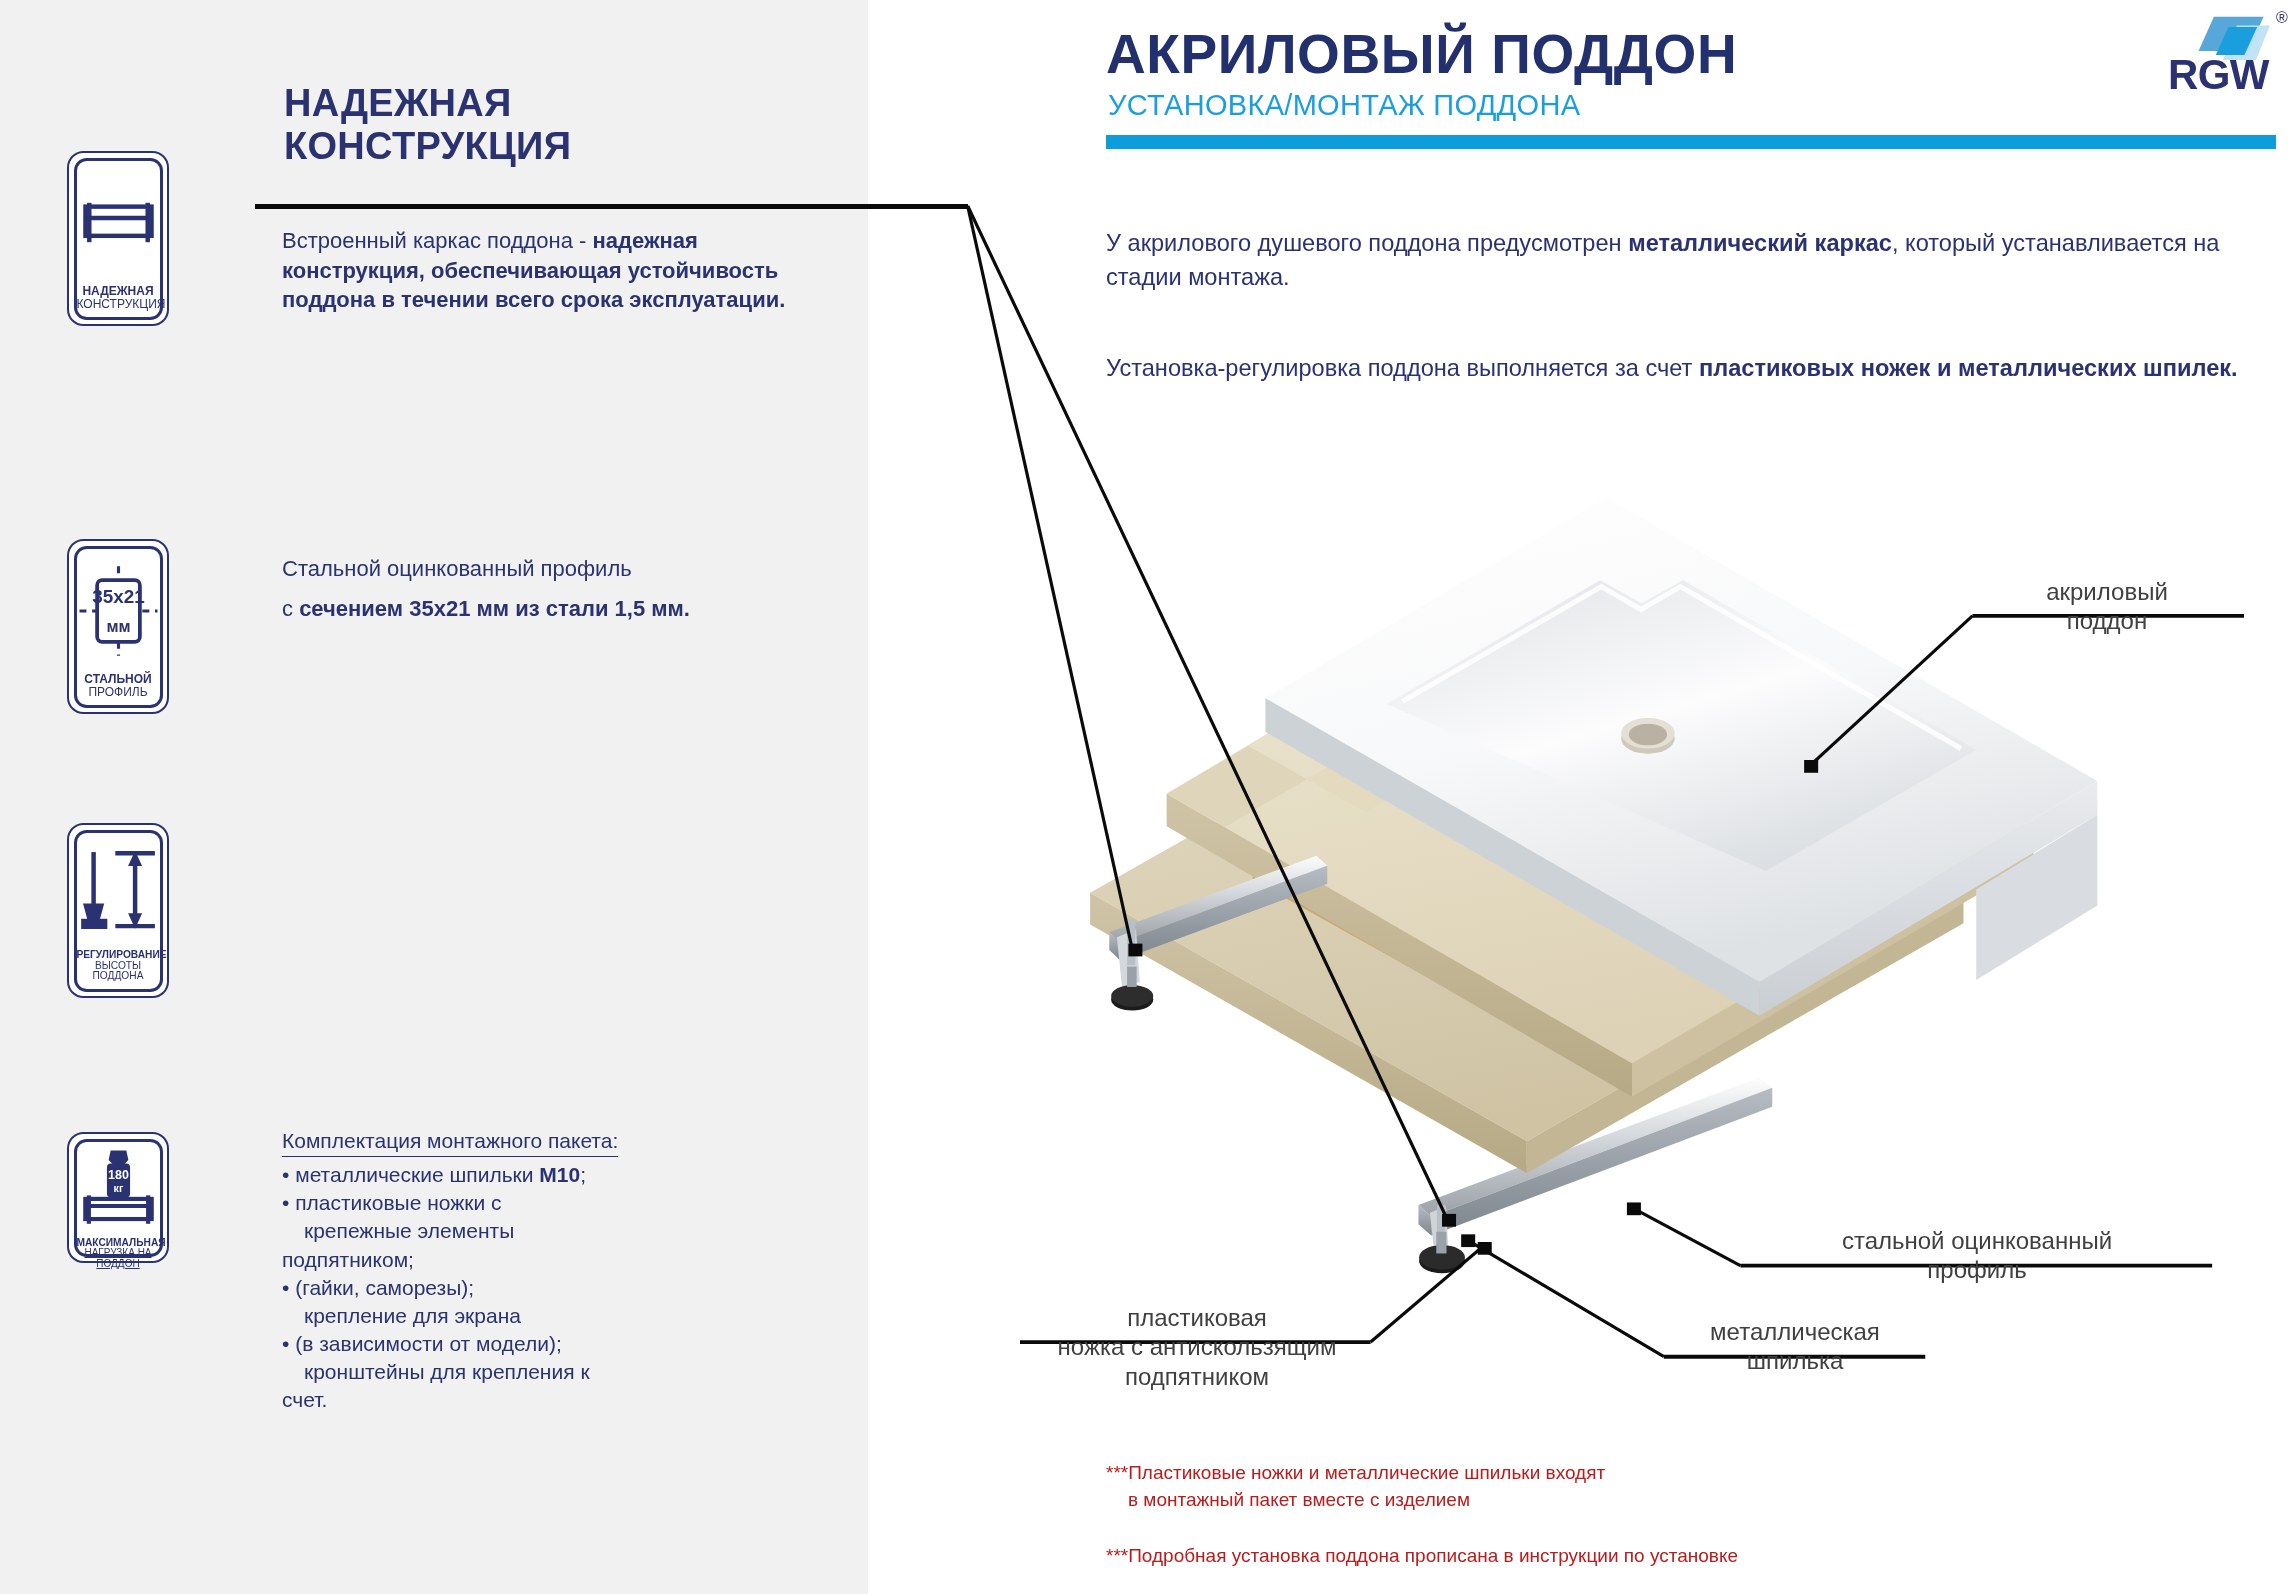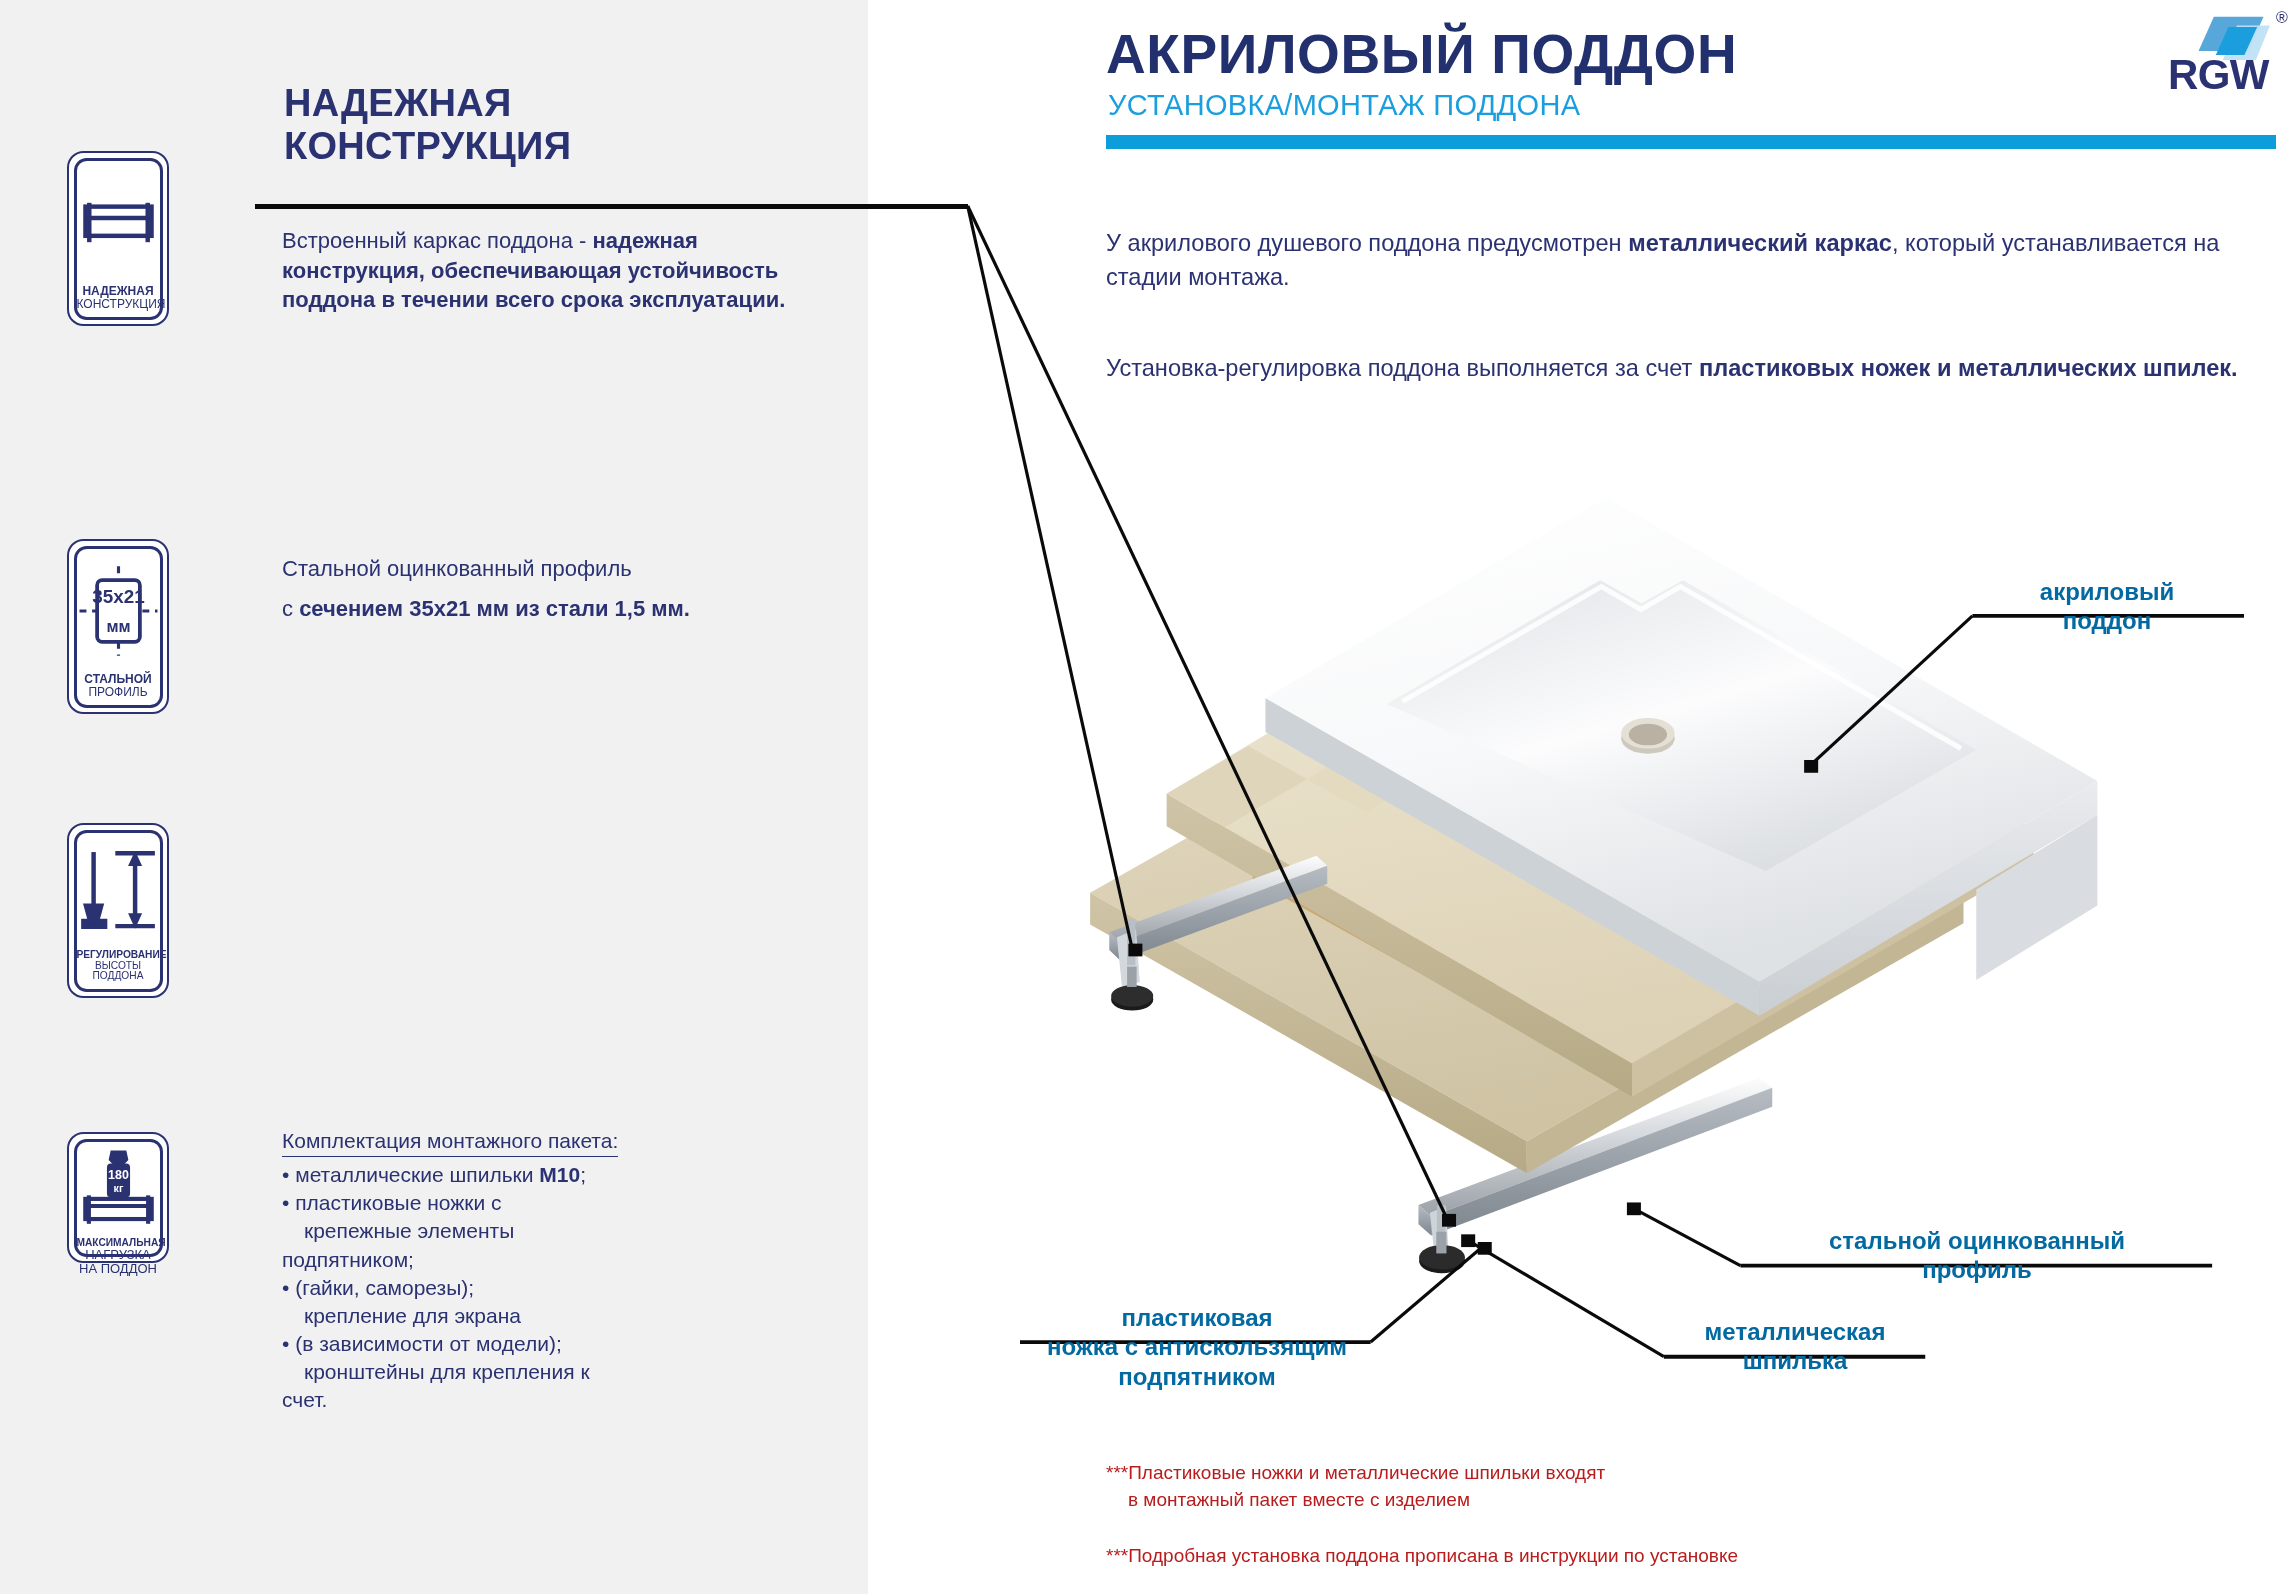--- a/index.html
+++ b/index.html
@@ -50,21 +50,21 @@
   .intro{position:absolute;color:#2b3272;font-size:23.6px;line-height:1.45;}
   .intro b{font-weight:700;}
 
   
   .logo{position:absolute;left:2168px;top:5.1px;width:121px;height:96px;}
   .logo .rgw{position:absolute;left:0;bottom:2.6px;font-size:42px;font-weight:700;
       letter-spacing:-0.6px;color:#2b3272;font-family:"Liberation Sans",sans-serif;}
   .logo .reg{position:absolute;right:1.3px;top:3.8px;font-size:16px;color:#2b3272;}
 
   
-  .callout{position:absolute;color:#0369a1;font-weight:700;font-size:24px;
+  .callout{position:absolute;color:#404040;font-weight:400;font-size:24px;
       line-height:1.22;text-align:center;}
   .callout .ln{display:block;}
 
   .footnote{position:absolute;color:#b91c1c;font-size:19px;line-height:1.4;}
 
   svg.overlay{position:absolute;left:0;top:0;width:2295px;height:1594px;
       pointer-events:none;}
 </style>
 </head>
 <body>
@@ -167,21 +167,21 @@
           <g fill="none" stroke="#2b3272" stroke-width="7">
             <rect x="14" y="90" width="112" height="34"></rect>
             <line x1="14" y1="102" x2="126" y2="102"></line>
             <line x1="20" y1="84" x2="20" y2="132"></line>
             <line x1="120" y1="84" x2="120" y2="132"></line>
           </g>
         </svg>
       </div>
       <div class="icon-cap" style="font-size:10.2px;">
         <span class="l1">МАКСИМАЛЬНАЯ</span>
-        <span class="l2" style="font-size:13px;">НАГРУЗКА НА ПОДДОН</span>
+        <span class="l2" style="font-size:10px;text-decoration:underline;">НАГРУЗКА НА ПОДДОН</span>
       </div>
     </div>
   </div>
 
   <div class="pkg" style="left:282px;top:1127px;width:548px;">
     <span class="hd">Комплектация монтажного пакета:</span>
     <div>
       <span class="row">•&nbsp;<span>металлические шпильки </span><b>M10</b><span>;</span></span>
       <span class="row">•&nbsp;<span>пластиковые ножки с</span></span>
       <span class="row ind">крепежные элементы</span>

